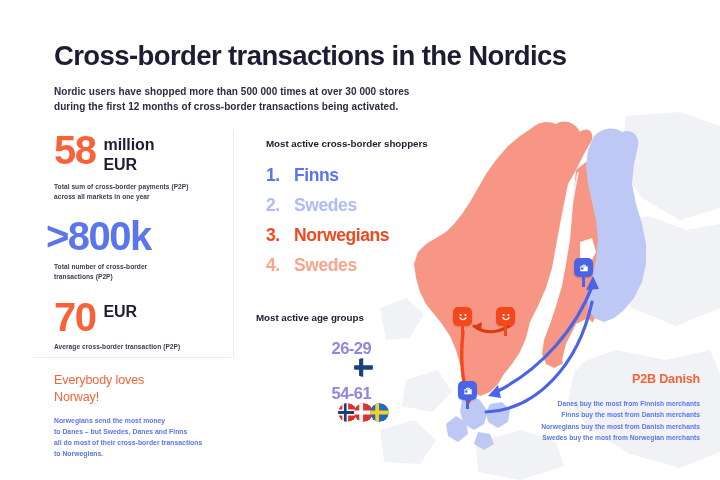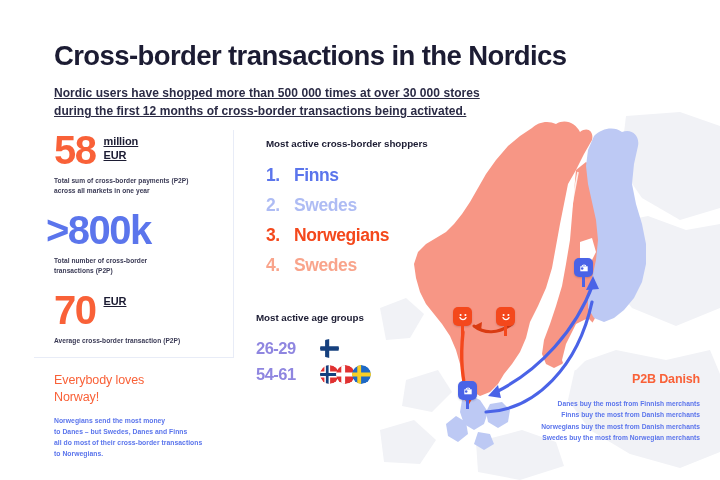--- a/index.html
+++ b/index.html
@@ -17,42 +17,42 @@
   .map-layer { position:absolute; left:380px; top:112px; width:340px; height:368px; }
   .map-layer svg { display:block; }
 
   
   .header { position:absolute; left:54px; top:40px; width:600px; }
   .title {
     font-size:27.5px; font-weight:bold; letter-spacing:-0.6px;
     color:#1c1c33; line-height:1.15; white-space:nowrap;
   }
   .subtitle {
-    margin-top:12px; font-size:12px; line-height:1.55;
-    font-weight:bold; color:#2b2b45; letter-spacing:0.05px;text-decoration:underline;
+    margin-top:12px; font-size:10px; line-height:1.55;
+    font-weight:bold; color:#2b2b45; letter-spacing:0.05px;
   }
 
   
   .v-divider { position:absolute; left:233px; top:130px; width:1px; height:228px; background:#e8ecf7; }
   .h-divider { position:absolute; left:34px; top:357px; width:200px; height:1px; background:#e8ecf7; }
 
   
   .stats { position:absolute; left:54px; top:132px; width:180px; }
   .stat { margin-bottom:16px; }
   .stat-row { display:flex; align-items:flex-start; }
   .stat-num {
     font-size:40px; font-weight:bold; line-height:0.92;
     letter-spacing:-1.5px;
   }
   .stat-num.orange { color:#f96138; }
   .stat-num.blue { color:#5b75ec; }
   .stat-unit {
     margin-left:8px; margin-top:3px;
-    font-size:11px; font-weight:bold; line-height:1.25;
-    color:#1c1c33; letter-spacing:-0.1px;text-decoration:underline;
+    font-size:16px; font-weight:bold; line-height:1.25;
+    color:#1c1c33; letter-spacing:-0.1px;
   }
   .stat-caption {
     margin-top:7px; font-size:6.6px; font-weight:bold;
     line-height:1.55; color:#3a3a55; letter-spacing:0.05px;
   }
   .stat.s2 { margin-left:-8px; }
   .stat.s2 .stat-caption { margin-left:8px; }
   .stat.s3 { margin-bottom:0; }
 
   
@@ -78,21 +78,21 @@
     font-size:17.5px; font-weight:bold; letter-spacing:-0.4px;
   }
   .rank-idx { width:28px; }
   .rank.c1 { color:#5b75ec; }
   .rank.c2 { color:#aebcf4; }
   .rank.c3 { color:#f4481c; }
   .rank.c4 { color:#f9a48b; }
 
   .ages { position:absolute; left:256px; top:312px; width:215px; }
   .age-list { margin-top:16px; }
-  .age-row { display:flex; align-items:center; margin-bottom:7px; }
+  .age-row { display:flex; align-items:center; margin-bottom:7px;flex-direction:column; }
   .age-label {
     font-size:16.5px; font-weight:bold; color:#8f86e0;
     letter-spacing:-0.5px; width:64px;
   }
   .flags { display:flex; align-items:center; }
   .flag { width:19px; height:19px; border-radius:50%; overflow:hidden; position:relative; display:block; }
   .flag + .flag { margin-left:-3px; }
   .flag svg { display:block; }
 
   

